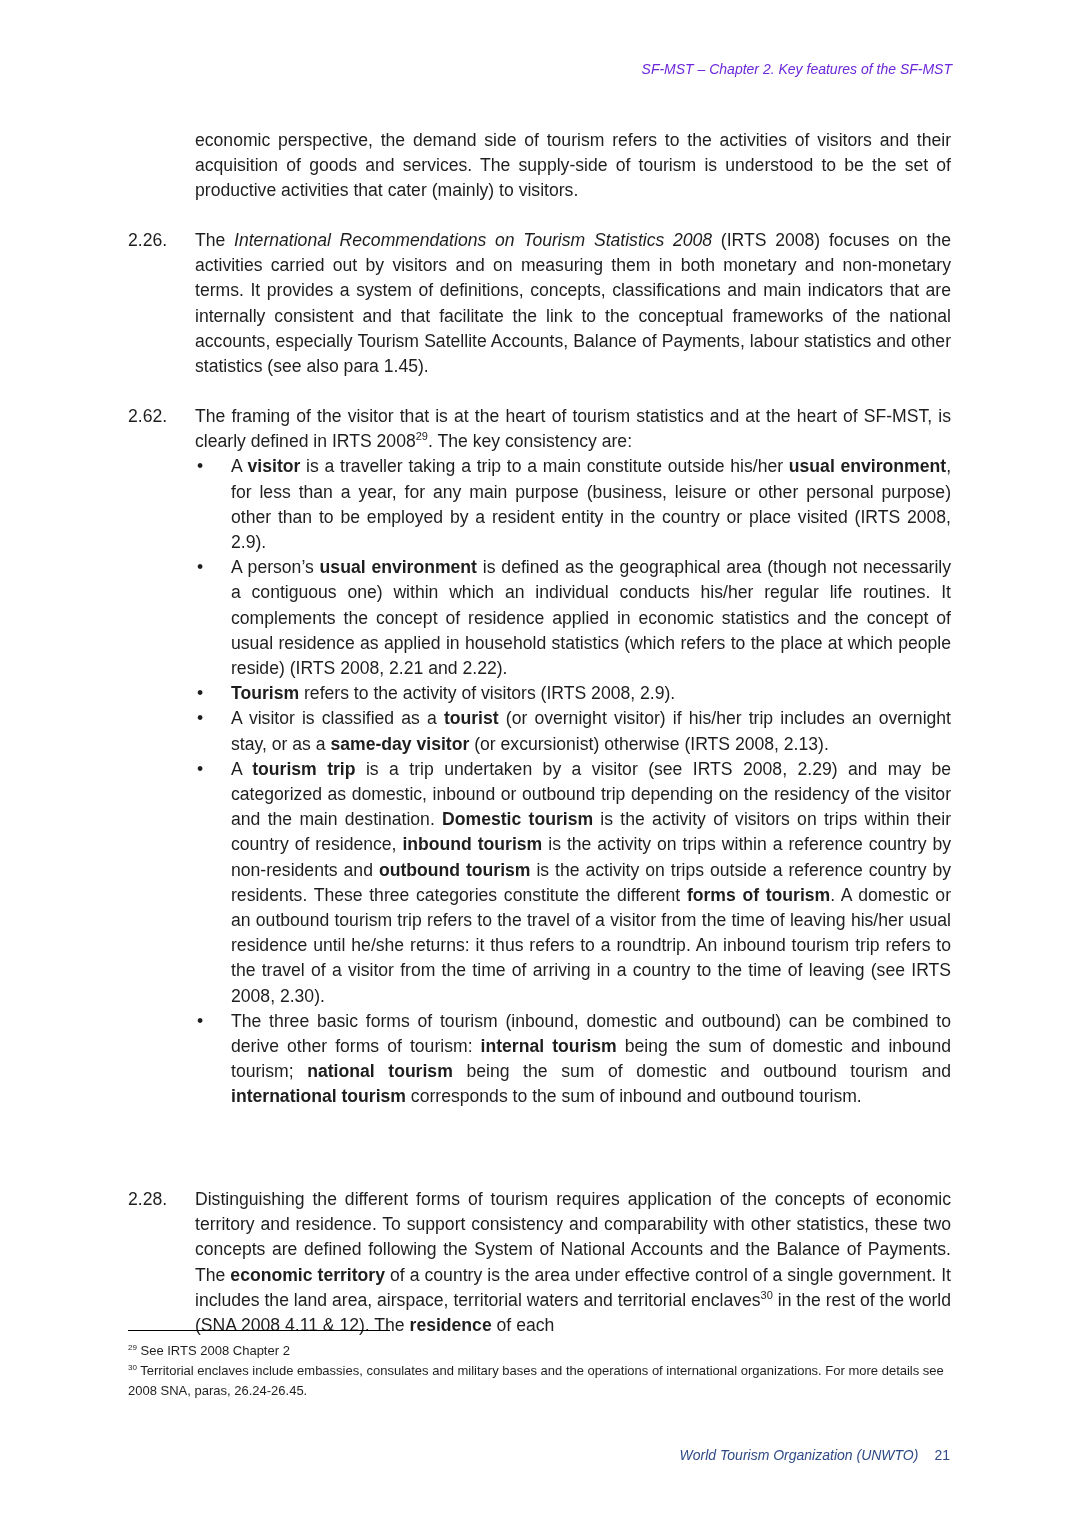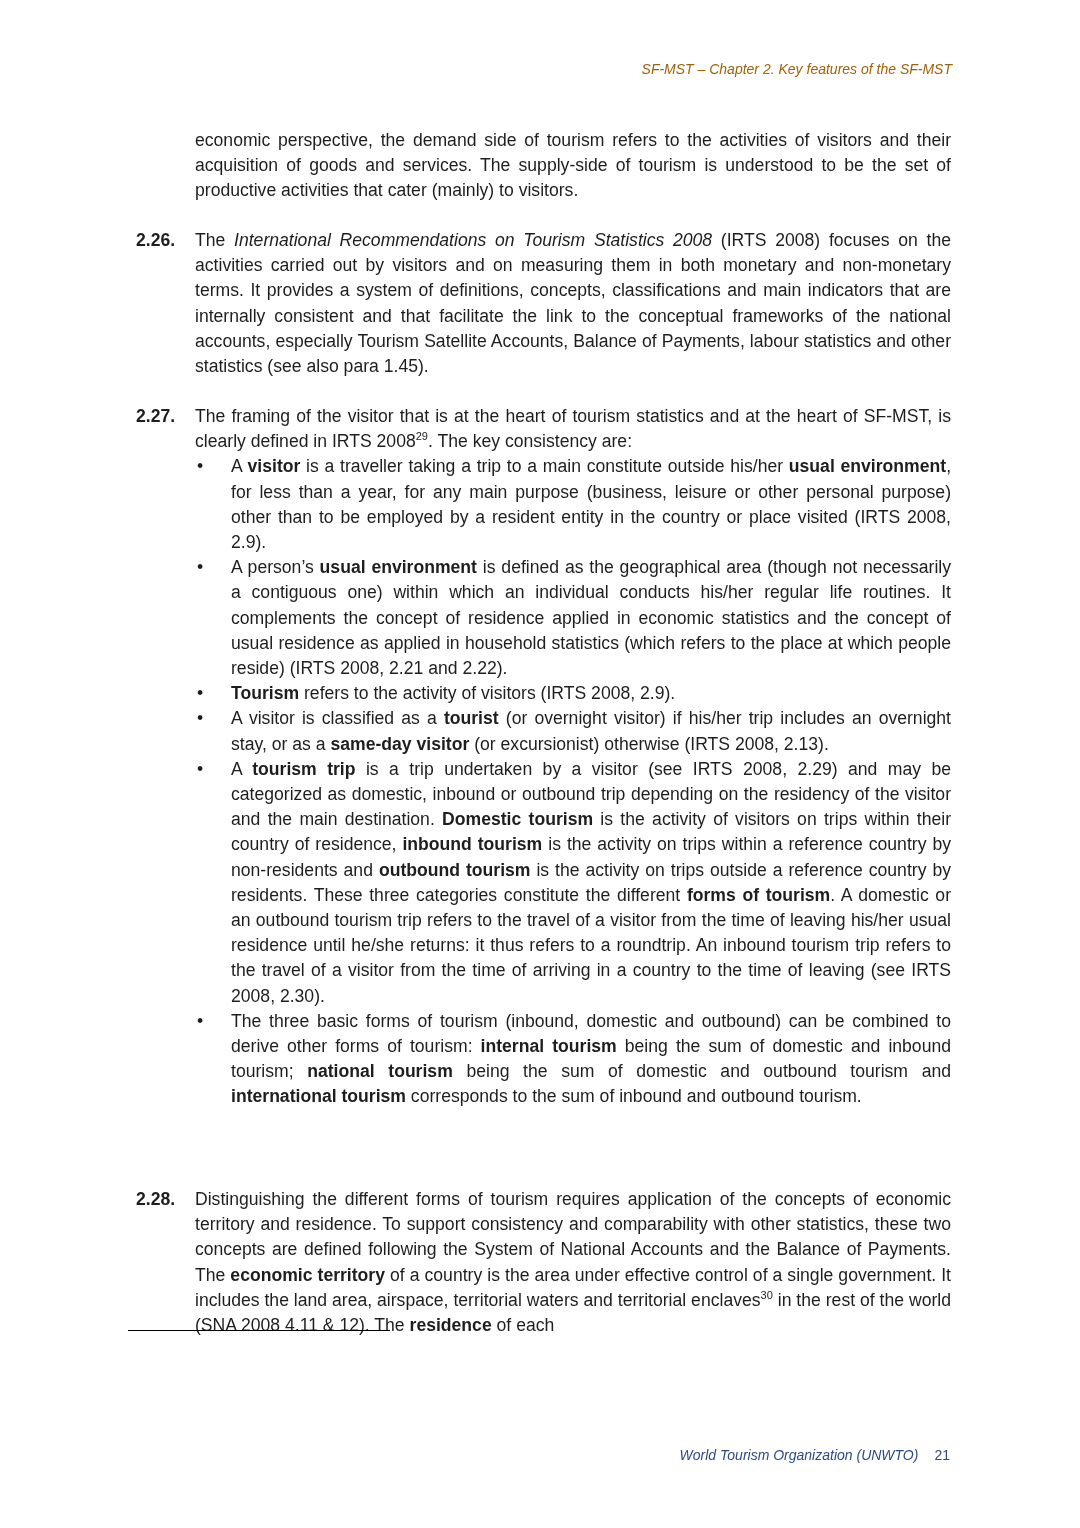--- a/index.html
+++ b/index.html
@@ -1,23 +1,23 @@
 <!DOCTYPE html>
 <html><head>
   <meta charset="utf-8">
   <style>
     html, body { margin: 0; padding: 0; background: #ffffff; }
     body { width: 1080px; height: 1528px; position: relative; overflow: hidden;
       font-family: "Liberation Sans", sans-serif; color: #1e1e1e; }
-    .header { position: absolute; top: 61px; right: 128px; font-size: 14px; font-style: italic; color: #a16207; }
+    .header { position: absolute; top: 61px; right: 128px; font-size: 14px; font-style: italic; color: #6d28d9; }
     .footer { position: absolute; top: 1447px; right: 130px; font-size: 14px; color: #2e4a86; }
     .footer .org { font-style: italic; margin-right: 16px; }
     .body-text { position: absolute; left: 128px; width: 823px; font-size: 17.6px; line-height: 25.2px; }
     .para { position: relative; padding-left: 67px; text-align: justify; }
-    .para-num { position: absolute; left: 8px; top: 0; font-weight: bold; }
+    .para-num { position: absolute; left: 0; top: 0; }
     .p-cont { position: absolute; top: 128px; }
     .p226 { position: absolute; top: 228px; }
     .p227 { position: absolute; top: 404px; }
     .p228 { position: absolute; top: 1143px; margin-top: 44px; }
     ul.bullets { list-style: none; margin: 0; padding: 0; }
     ul.bullets li { position: relative; padding-left: 36px; text-align: justify; }
     ul.bullets li .dot { position: absolute; left: 2px; top: 0; }
     .bi { font-weight: bold; }
     .b { font-weight: bold; }
     .i { font-style: italic; margin-top: 6px; }
@@ -39,21 +39,21 @@
 
 <div class="body-text p226">
   <div class="para">
     <span class="para-num">2.26.</span>
     <span>The </span><span class="i">International Recommendations on Tourism Statistics 2008</span><span> (IRTS 2008) focuses on the activities carried out by visitors and on measuring them in both monetary and non-monetary terms. It provides a system of definitions, concepts, classifications and main indicators that are internally consistent and that facilitate the link to the conceptual frameworks of the national accounts, especially Tourism Satellite Accounts, Balance of Payments, labour statistics and other statistics (see also para 1.45).</span>
   </div>
 </div>
 
 <div class="body-text p227">
   <div class="para">
-    <span class="para-num">2.27.</span>
+    <span class="para-num">2.62.</span>
     <span>The framing of the visitor that is at the heart of tourism statistics and at the heart of SF-MST, is clearly defined in IRTS 2008</span><sup>29</sup><span>. The key consistency are:</span>
     <ul class="bullets">
       <li>
         <span class="dot">•</span>
         <span>A </span><span class="bi">visitor</span><span> is a traveller taking a trip to a main constitute outside his/her </span><span class="bi">usual environment</span><span>, for less than a year, for any main purpose (business, leisure or other personal purpose) other than to be employed by a resident entity in the country or place visited (IRTS 2008, 2.9).</span>
       </li>
       <li>
         <span class="dot">•</span>
         <span>A person’s </span><span class="bi">usual environment</span><span> is defined as the geographical area (though not necessarily a contiguous one) within which an individual conducts his/her regular life routines. It complements the concept of residence applied in economic statistics and the concept of usual residence as applied in household statistics (which refers to the place at which people reside) (IRTS 2008, 2.21 and 2.22).</span>
       </li>
@@ -79,17 +79,19 @@
 
 <div class="body-text p228">
   <div class="para">
     <span class="para-num">2.28.</span>
     <span>Distinguishing the different forms of tourism requires application of the concepts of economic territory and residence. To support consistency and comparability with other statistics, these two concepts are defined following the System of National Accounts and the Balance of Payments. The </span><span class="bi">economic territory</span><span> of a country is the area under effective control of a single government. It includes the land area, airspace, territorial waters and territorial enclaves</span><sup>30</sup><span> in the rest of the world (SNA 2008 4.11 &amp; 12). The </span><span class="bi">residence</span><span> of each</span>
   </div>
 </div>
 
 <div class="fn-rule"></div>
 <div class="footnotes">
+  <div><sup>29</sup><span> See IRTS 2008 Chapter 2</span></div>
+  <div><sup>30</sup><span> Territorial enclaves include embassies, consulates and military bases and the operations of international organizations. For more details see 2008 SNA, paras, 26.24-26.45.</span></div>
 </div>
 
 <div class="footer">
   <span class="org">World Tourism Organization (UNWTO)</span><span>21</span>
 </div>
 
 </body></html>

